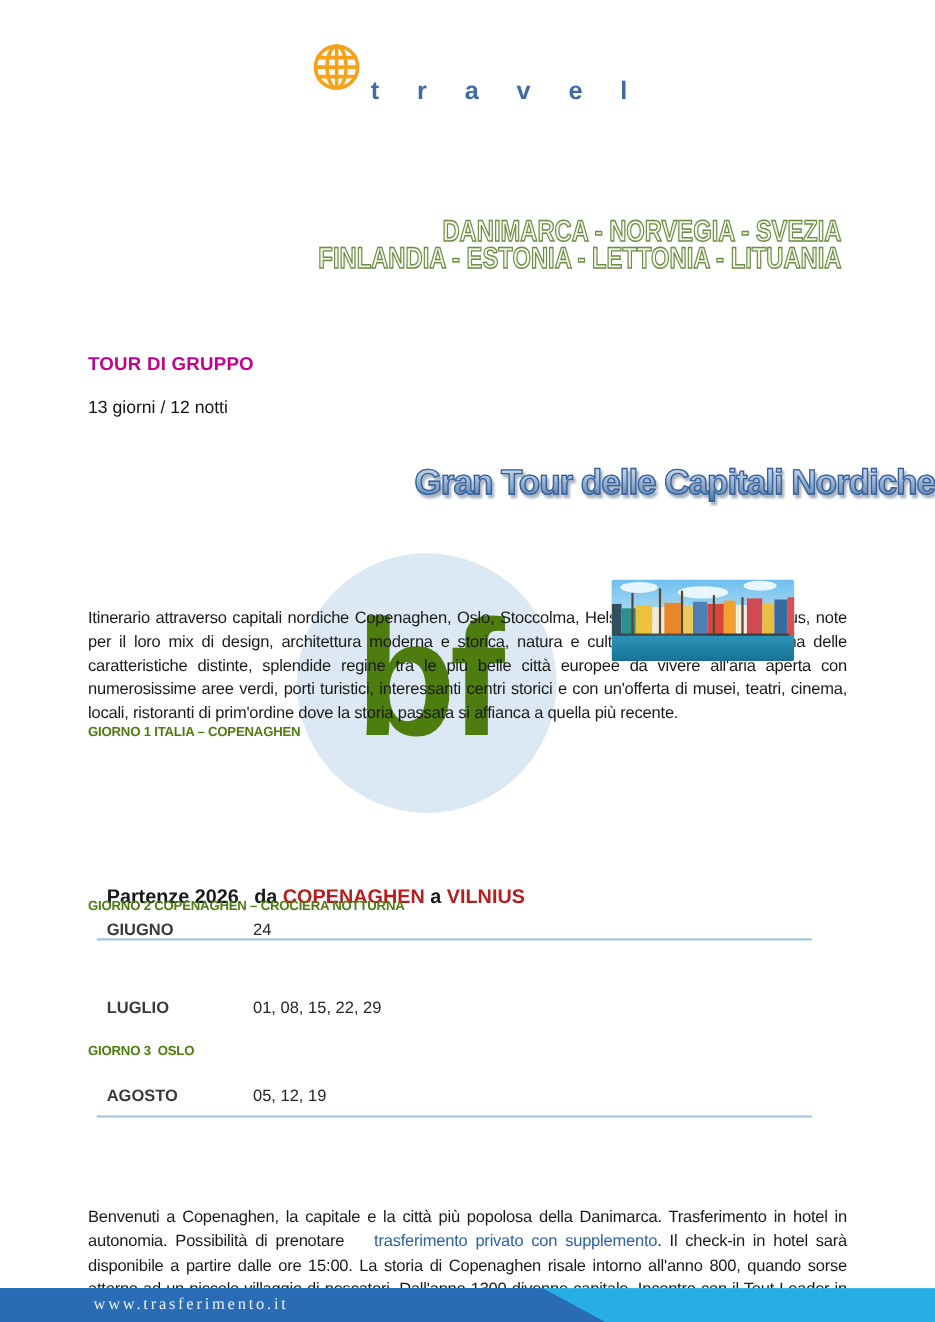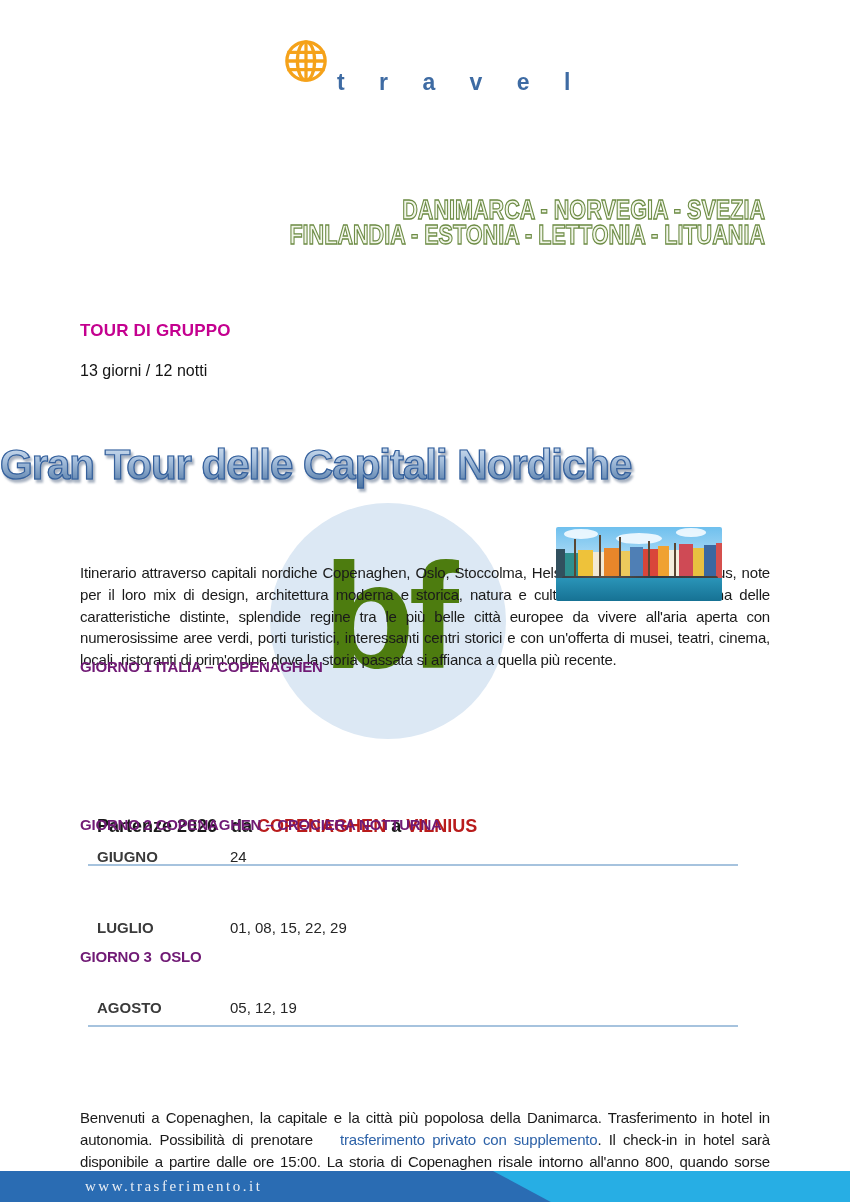--- a/index.html
+++ b/index.html
@@ -30,22 +30,22 @@
     transform:scaleX(0.80); transform-origin:right center;
     letter-spacing:0px;
   }
 
   
   .tour-type { position:absolute; left:80px; top:191px; font-size:17px; font-weight:700; color:#c4008f; letter-spacing:0.2px; }
   .tour-duration { position:absolute; left:80px; top:212px; font-size:16px; color:#141414; }
 
   
   .big-title {
-    position:absolute; left:0; right:0; top:273px; text-align:left;
-    font-size:42px; font-weight:600; letter-spacing:-1px; white-space:nowrap;
+    position:absolute; left:0; right:0; top:252px; text-align:right;
+    font-size:32px; font-weight:600; letter-spacing:-1px; white-space:nowrap;
     background:linear-gradient(180deg,#dbe7f4 0%,#a7c0dd 40%,#49719f 100%);
     -webkit-background-clip:text; background-clip:text; color:transparent;
     -webkit-text-stroke:1.2px #35609c;
     filter:drop-shadow(2px 3px 1px rgba(96,114,142,0.55));
   }
 
   
   .para {
     position:absolute; left:80px; width:690px; font-size:15px; line-height:21.8px;
     color:#1a1a1a; text-align:justify; letter-spacing:-0.2px;
@@ -87,21 +87,21 @@
   .buildings { position:absolute; left:0; right:0; top:16px; height:36px; display:flex; align-items:flex-end; }
   .buildings div { flex:none; }
   .water { position:absolute; left:0; right:0; bottom:0; height:23px;
     background:linear-gradient(180deg,#2a94b8 0%,#167294 100%); }
   .hulls { position:absolute; left:6px; right:4px; bottom:17px; height:8px;
     background:linear-gradient(90deg,#3a3f46 0%,#58504a 30%,#2f3a44 60%,#4a4038 100%);
     border-radius:2px; }
   .mast { position:absolute; width:2px; background:#5a4632; }
 
   
-  .day-heading { position:absolute; left:80px; font-size:15px; font-weight:700; color:#701a75; letter-spacing:-0.2px; white-space:pre-wrap; z-index:1; }
+  .day-heading { position:absolute; left:80px; font-size:12px; font-weight:700; color:#4d7c0f; letter-spacing:-0.2px; white-space:pre-wrap; z-index:1; }
 
   
   .footer { position:absolute; left:0; bottom:0; width:850px; height:31px; background:#27aee4; z-index:2; }
   .footer-dark {
     position:absolute; inset:0; background:#2a6cb3;
     clip-path:polygon(0 0, 58% 0, 64.8% 100%, 0 100%);
   }
   .footer-url {
     position:absolute; left:85px; top:0; line-height:31px;
     font-family:"Liberation Serif", serif; font-size:15px; letter-spacing:2.5px;

